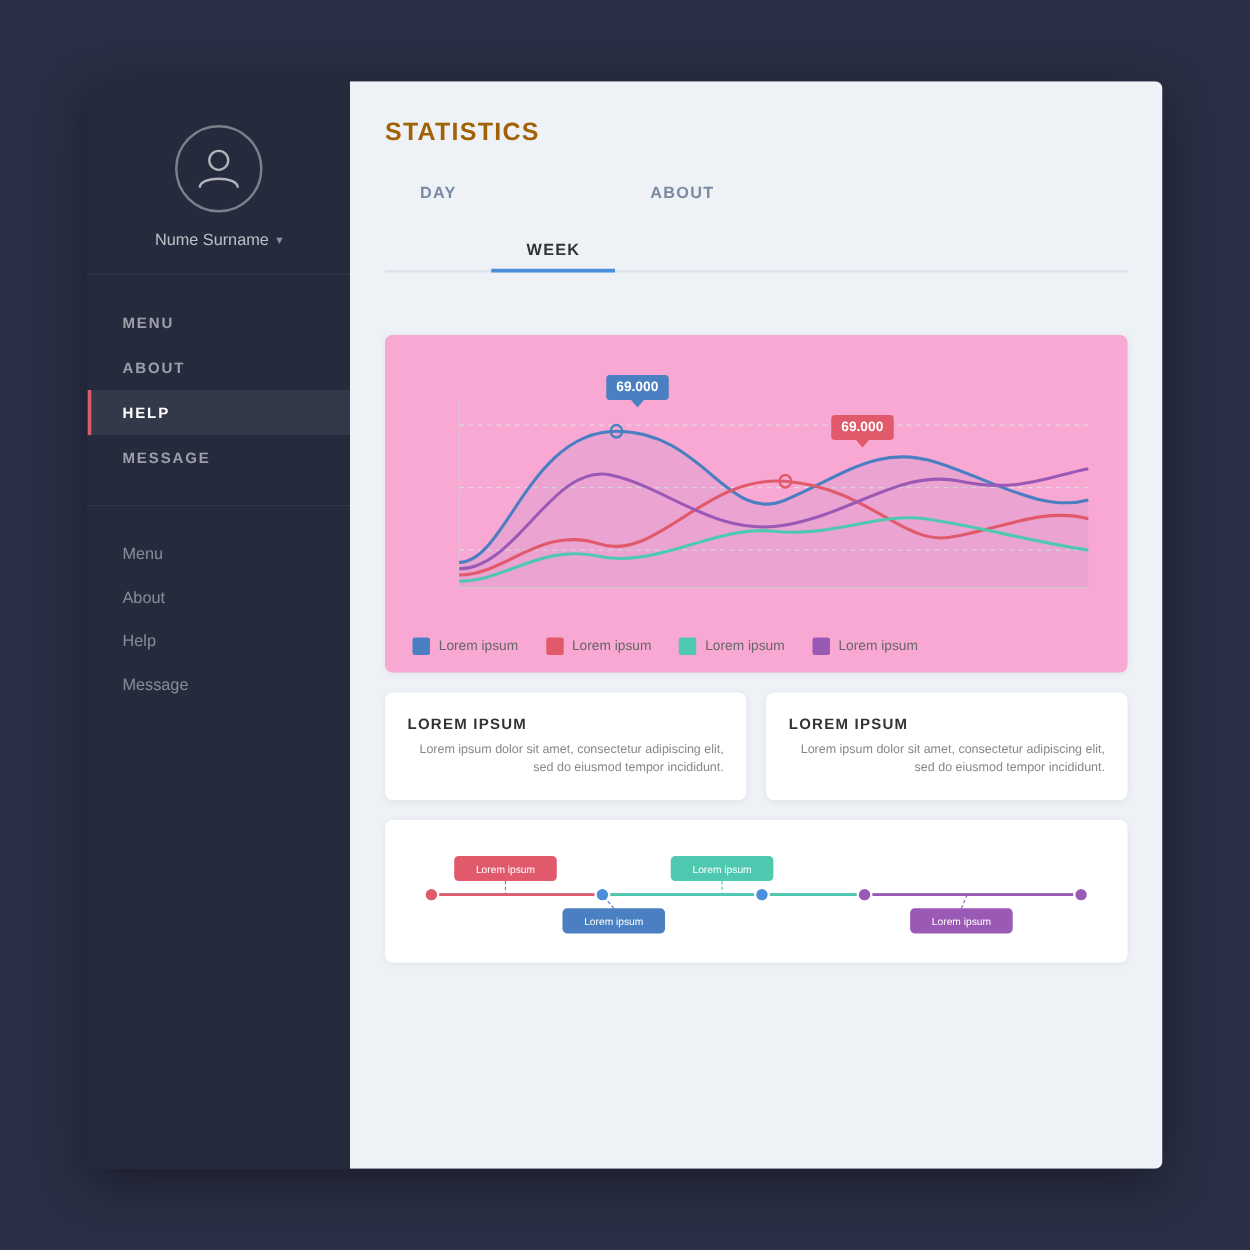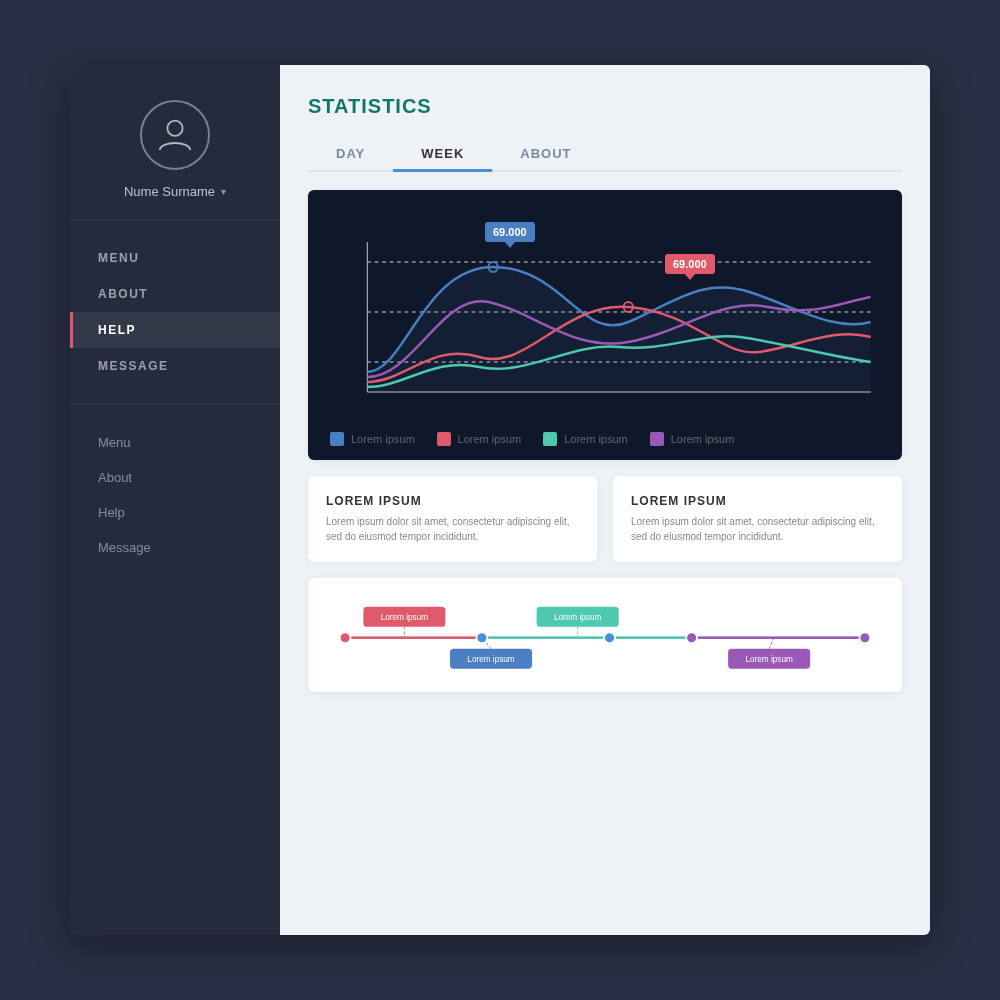--- a/index.html
+++ b/index.html
@@ -107,21 +107,21 @@
       background-color: #eef2f7;
       padding: 30px 28px;
       display: flex;
       flex-direction: column;
       gap: 16px;
       overflow-y: auto;
     }
     .page-title {
       font-size: 20px;
       font-weight: 700;
-      color: #0f766e;
+      color: #a16207;
       letter-spacing: 1px;
       margin-bottom: 4px;
     }
     
     .tabs-bar {
       display: flex;
       gap: 0;
       border-bottom: 2px solid #dde3ec;
       margin-bottom: 2px;
       text-align: right;
@@ -133,27 +133,29 @@
       color: #7a8aa0;
       letter-spacing: 1px;
       cursor: pointer;
       border-bottom: 3px solid transparent;
       margin-bottom: -2px;
       transition: color 0.2s;
     }
     .tab.active {
       color: #333;
       border-bottom: 3px solid #4a90d9;
+      margin-top: 46px;
     }
     
     .chart-card {
-      background: #0f172a;
+      background: #f9a8d4;
       border-radius: 6px;
       padding: 22px 22px 14px;
       box-shadow: 0 1px 6px rgba(0,0,0,0.06);
+      margin-top: 32px;
     }
     .chart-area {
       height: 200px;
       position: relative;
       margin-bottom: 14px;
     }
     .chart-svg {
       width: 100%;
       height: 100%;
     }
@@ -225,20 +227,21 @@
       font-size: 12px;
       font-weight: 700;
       color: #333;
       letter-spacing: 1px;
       margin-bottom: 6px;
     }
     .metric-text p {
       font-size: 10px;
       color: #888;
       line-height: 1.5;
+      text-align: right;
     }
     
     .timeline-card {
       background: #fff;
       border-radius: 6px;
       padding: 22px 28px;
       box-shadow: 0 1px 6px rgba(0,0,0,0.06);
     }
     .timeline-area {
       position: relative;

